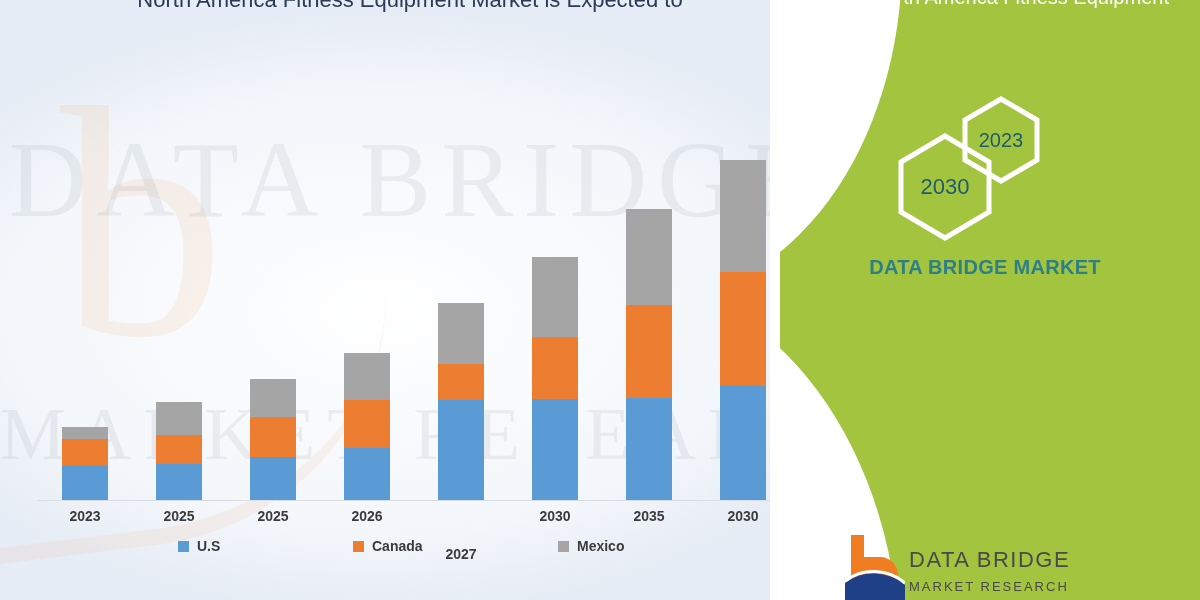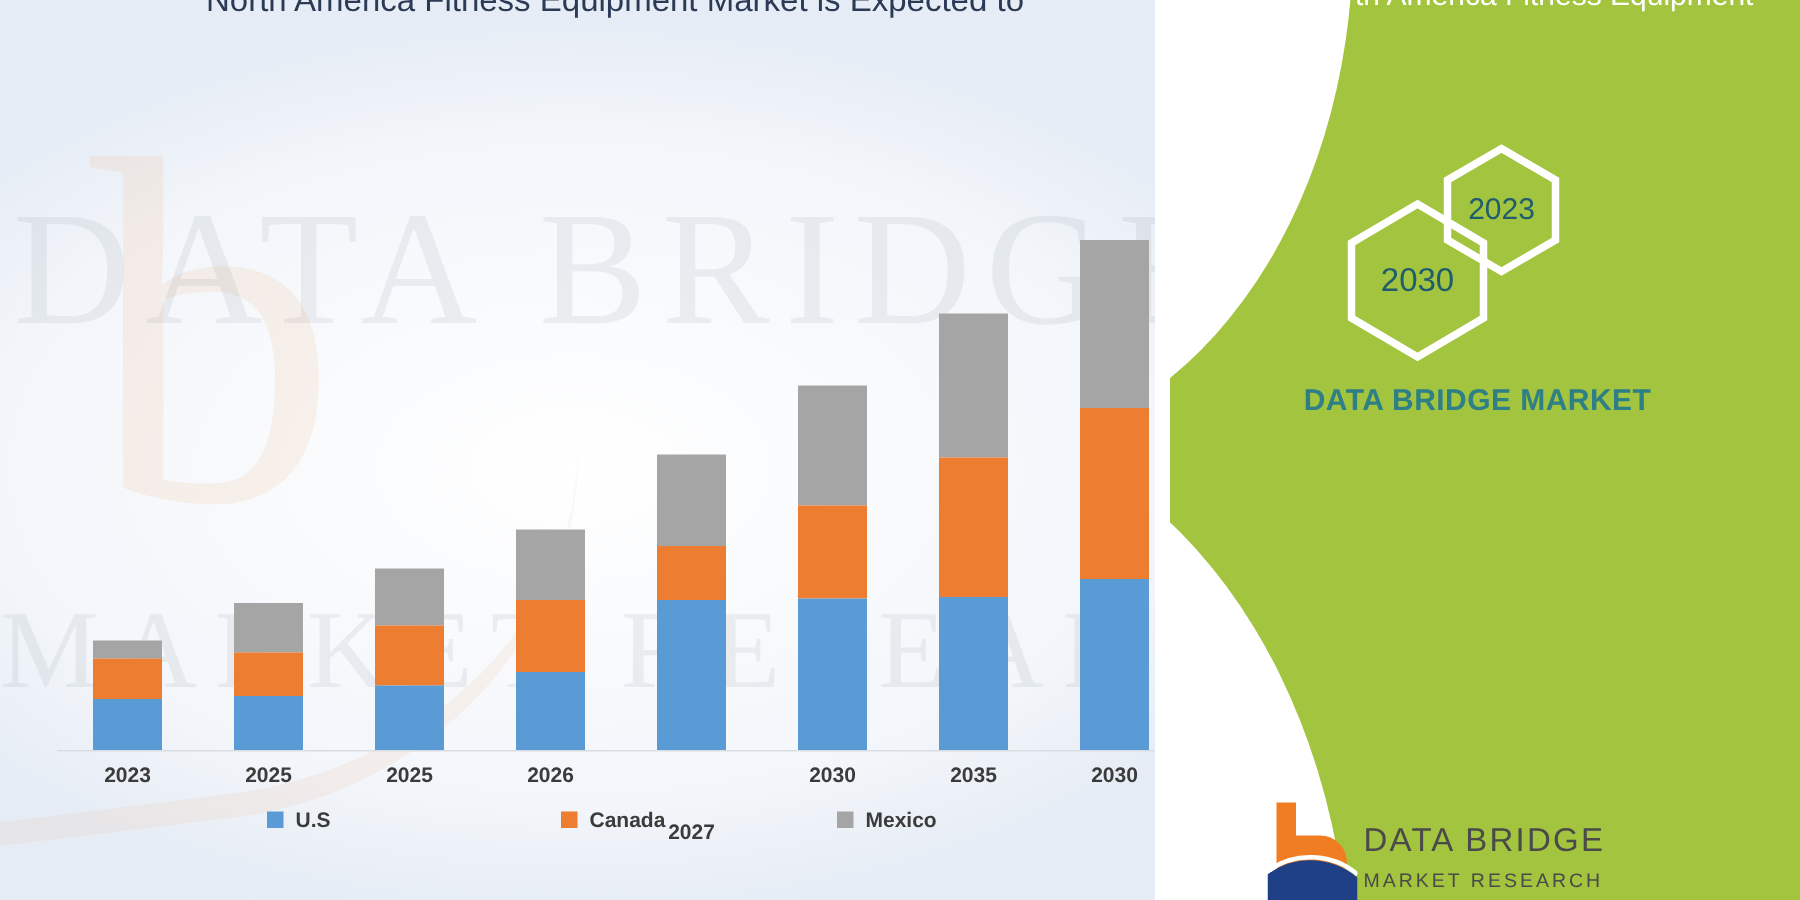--- a/index.html
+++ b/index.html
@@ -225,21 +225,21 @@
       <div class="xtick" style="left: 471px;">2030</div>
       <div class="xtick" style="left: 565px;">2035</div>
       <div class="xtick" style="left: 659px;">2030</div>
     </div>
 
   <div id="legend">
       <div class="leg" style="left: 140px;">
         <span class="leg-sw" style="background: rgb(91, 155, 213);"></span>
         <span class="leg-lb">U.S</span>
       </div>
-      <div class="leg" style="left: 315px; margin-left: 21px;">
+      <div class="leg" style="left: 315px;">
         <span class="leg-sw" style="background: rgb(237, 125, 49);"></span>
         <span class="leg-lb">Canada</span>
       </div>
       <div class="leg" style="left: 520px;">
         <span class="leg-sw" style="background: rgb(165, 165, 165);"></span>
         <span class="leg-lb">Mexico</span>
       </div>
     </div>
 </div>
 

